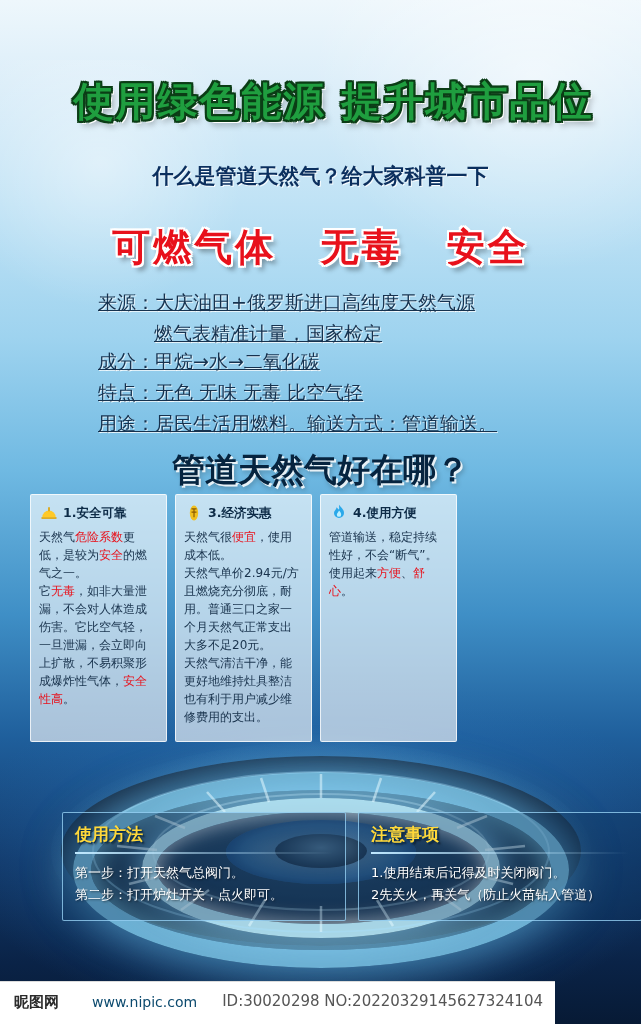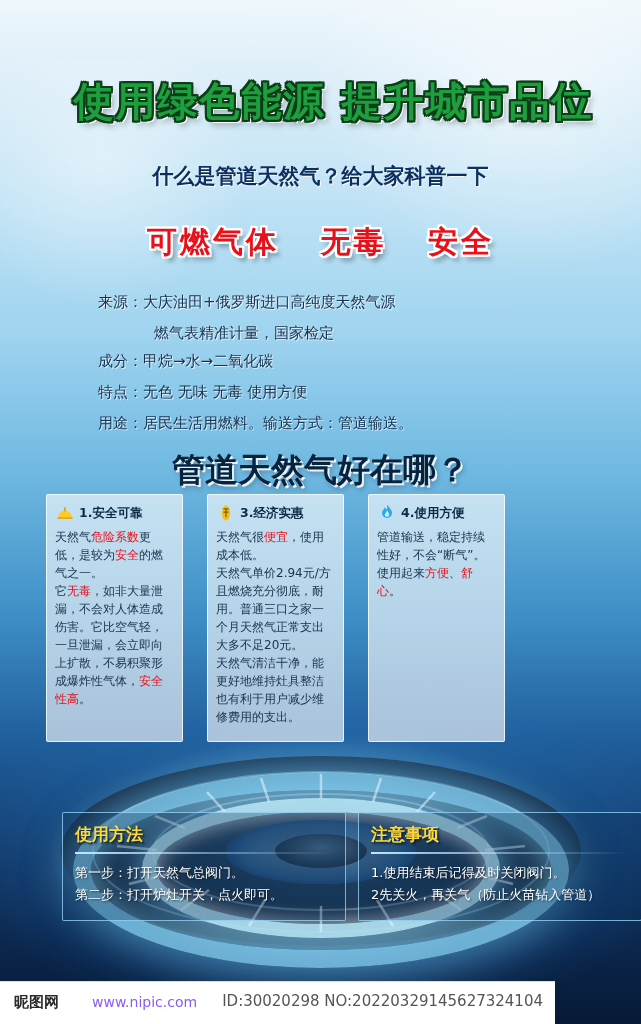--- a/index.html
+++ b/index.html
@@ -83,33 +83,34 @@
       3px 3px 0 #ffffff, 4px 5px 6px rgba(0,0,0,0.35);
     margin-left: 26px;
   }
   .subtitle{
     position:absolute;top:162px;left:0;width:641px;text-align:center;
     font-size:21px;font-weight:bold;color:#0b2f5e;
     text-shadow:1px 1px 0 rgba(255,255,255,0.85);
   }
   .bigline{
     position:absolute;top:222px;left:0;width:641px;text-align:center;
-    font-size:30px;font-weight:bold;color:#e8111b;letter-spacing:3px;
+    font-size:38px;font-weight:bold;color:#e8111b;letter-spacing:3px;
     text-shadow:
       2px 0 0 #ffffff,-2px 0 0 #ffffff,0 2px 0 #ffffff,0 -2px 0 #ffffff,
       2px 2px 0 #ffffff,-2px 2px 0 #ffffff,2px -2px 0 #ffffff,-2px -2px 0 #ffffff,
       4px 5px 5px rgba(0,0,0,0.4);
   }
   .bigline span{margin:0 14px;}
 
   
   .specs{
     position:absolute;top:288px;left:98px;width:470px;
-    font-size:15px;line-height:28px;color:#16324f;
+    font-size:19px;line-height:28px;color:#16324f;
     text-shadow:1px 1px 0 rgba(255,255,255,0.7);
+    text-decoration:underline;
   }
   .specs .row{display:flex;margin-bottom:3px;}
   .specs .k{white-space:nowrap;}
   .specs .v{}
   .specs .cont{padding-left:56px;}
 
   .section-title{
     position:absolute;top:448px;left:0;width:641px;text-align:center;
     font-size:33px;font-weight:bold;color:#06243f;
     text-shadow:2px 2px 0 rgba(255,255,255,0.85), 3px 4px 5px rgba(0,0,0,0.25);
@@ -118,21 +119,20 @@
   
   .cols{position:absolute;top:494px;left:30px;width:583px;display:flex;gap:8px;}
   .col{
     width:137px;
     background:rgba(255,255,255,0.62);
     border:1px solid rgba(255,255,255,0.75);
     border-radius:2px;
     padding:8px 8px 10px 8px;
     box-sizing:border-box;
     min-height:248px;
-    margin-left:16px;
   }
   .col-head{display:flex;align-items:center;gap:4px;font-size:12.5px;font-weight:bold;color:#0d2b47;margin-bottom:5px;}
   .col-head .ico{width:20px;height:20px;flex:0 0 20px;display:block;}
   .col-body{font-size:12px;line-height:18px;color:#18324c;}
   .col-body .r{color:#e8111b;text-align:center;}
   .col-body .g{color:#12922f;}
 
   
   .boxes{position:absolute;top:812px;left:30px;width:583px;display:flex;gap:12px;padding-left:32px;}
   .box{
@@ -150,21 +150,21 @@
   .box-rule{height:2px;background:linear-gradient(90deg,#bfe8ff,rgba(191,232,255,0));margin:2px 0 8px 0;}
   .box-line{font-size:13px;line-height:22px;color:#ffffff;text-shadow:1px 1px 2px rgba(0,0,0,0.55);}
 
   
   .footer{
     position:absolute;left:0;bottom:0;width:555px;height:42px;
     background:#ffffff;border-top:1px solid #dcdcdc;
   }
   .brand{position:absolute;left:14px;top:11px;font-size:15px;font-weight:bold;color:#333;}
   .brand .cn{color:#2b2b2b;}
-  .site{position:absolute;left:92px;top:12px;font-size:14px;color:#8b5cf6;}
+  .site{position:absolute;left:92px;top:12px;font-size:14px;color:#0c4a6e;}
   .idline{position:absolute;right:12px;top:10px;font-size:15px;color:#555;}
 </style>
 </head>
 <body>
 
 <div class="poster">
   <div class="cloud"></div>
   <div class="cloud2"></div>
 
   <div class="burner">
@@ -217,21 +217,21 @@
       <span class="k">来源：</span>
       <span class="v">大庆油田+俄罗斯进口高纯度天然气源</span>
     </div>
     <div class="cont">燃气表精准计量，国家检定</div>
     <div class="row">
       <span class="k">成分：</span>
       <span class="v">甲烷→水→二氧化碳</span>
     </div>
     <div class="row">
       <span class="k">特点：</span>
-      <span class="v">无色   无味   无毒   使用方便</span>
+      <span class="v">无色   无味   无毒   比空气轻</span>
     </div>
     <div class="row">
       <span class="k">用途：</span>
       <span class="v">居民生活用燃料。输送方式：管道输送。</span>
     </div>
   </div>
 
   <div class="section-title">管道天然气好在哪？</div>
 
   <div class="cols">

